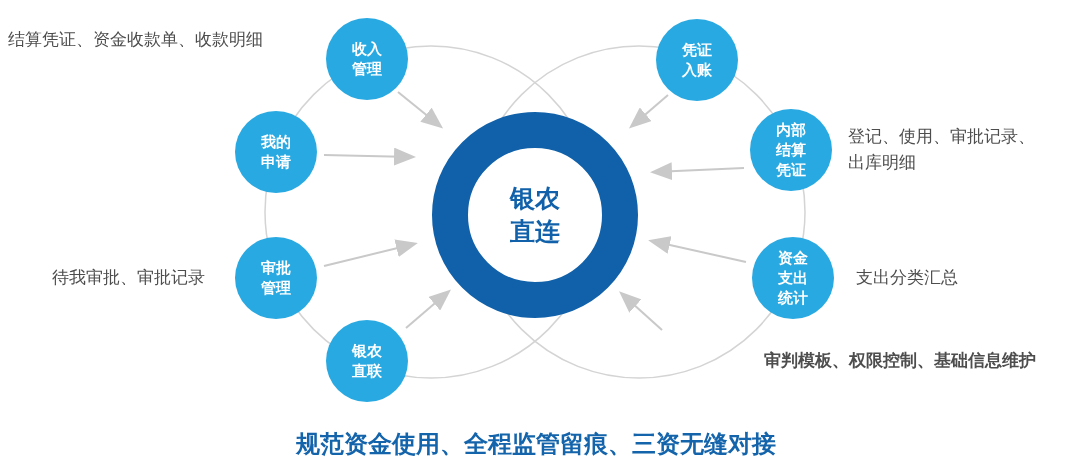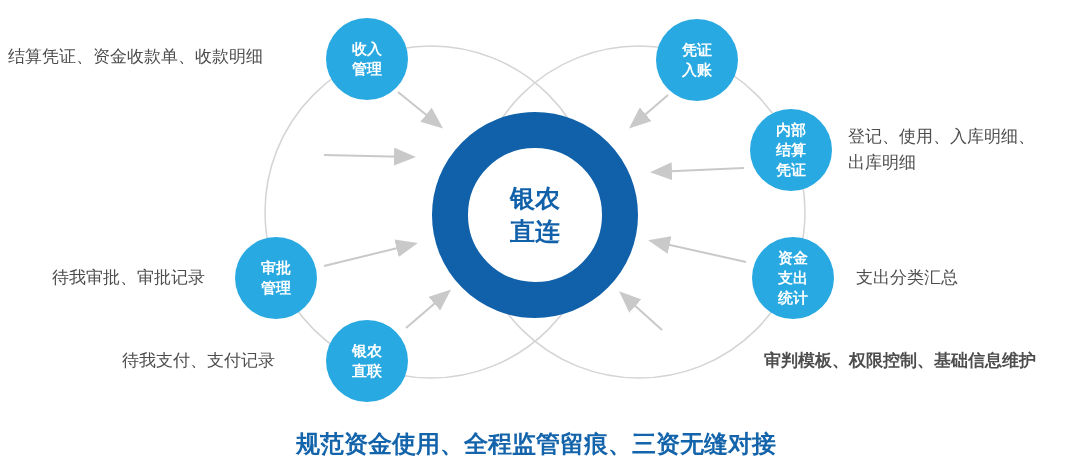--- a/index.html
+++ b/index.html
@@ -85,37 +85,38 @@
     <line x1="662" y1="330" x2="622" y2="294" stroke="#c9c9c9" stroke-width="2" marker-end="url(#ah)"></line>
   </svg>
 
   <div class="center-ring">
     <span class="center-label">银农
 直连</span>
   </div>
 
   <div class="node" style="left:326px;top:18px;">收入
 管理</div>
+  <div class="node" style="left:235px;top:111px;">我的
+申请</div>
   <div class="node" style="left:235px;top:237px;">审批
 管理</div>
   <div class="node" style="left:326px;top:320px;">银农
 直联</div>
   <div class="node" style="left:656px;top:19px;">凭证
 入账</div>
   <div class="node" style="left:750px;top:109px;">内部
 结算
 凭证</div>
   <div class="node" style="left:752px;top:237px;">资金
 支出
 统计</div>
 
-  <div class="side-label" style="left:8px;top:44px;">结算凭证、资金收款单、收款明细</div>
+  <div class="side-label" style="left:8px;top:27px;">结算凭证、资金收款单、收款明细</div>
   <div class="side-label" style="left:52px;top:265px;">待我审批、审批记录</div>
-  <div class="side-label" style="left:122px;top:348px;">待我支付、支付记录</div>
 
-  <div class="side-label" style="left:848px;top:124px;">登记、使用、入库明细、
+  <div class="side-label" style="left:848px;top:124px;">登记、使用、审批记录、
 出库明细</div>
   <div class="side-label" style="left:856px;top:265px;">支出分类汇总</div>
   <div class="side-label" style="left:764px;top:348px;font-weight:bold;">审判模板、权限控制、基础信息维护</div>
 
   <div class="footer">规范资金使用、全程监管留痕、三资无缝对接</div>
 
 </div>
 
 </body></html>

